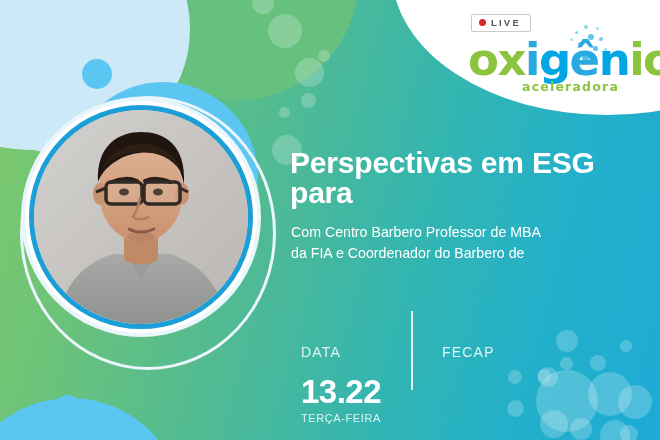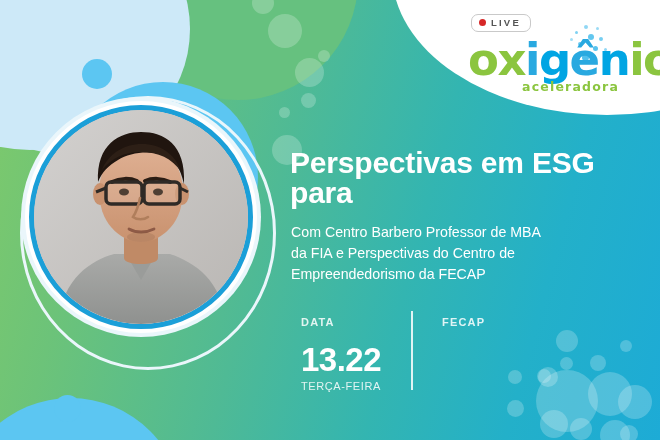--- a/index.html
+++ b/index.html
@@ -56,21 +56,21 @@
   .white-oval2{
     position:absolute;left:392px;top:-170px;width:430px;height:285px;
     background:#ffffff;border-radius:50%;
   }
 
   
   .live-badge{
     position:absolute;left:471px;top:14px;
     border:1px solid #c9c9c9;background:#fff;
     padding:3px 9px 3px 7px;display:flex;align-items:center;gap:5px;
-    border-radius:7px;
+    border-radius:2px;
   }
   .live-dot{width:7px;height:7px;border-radius:50%;background:#d62828;display:block;}
   .live-text{
     font-size:9.5px;font-weight:bold;color:#555;letter-spacing:2.2px;
     font-family:"Liberation Sans", sans-serif;line-height:1;
   }
 
   
   .logo-wrap{position:absolute;left:468px;top:36px;width:175px;height:62px;}
   .logo-text{
@@ -117,22 +117,23 @@
     color:#ffffff;font-size:14.2px;line-height:21px;font-weight:normal;
   }
 
   
   .dt-divider{
     position:absolute;left:411px;top:311px;width:2px;height:79px;
     background:rgba(255,255,255,0.85);
   }
   .dt-block{position:absolute;}
   .dt-label{
-    color:rgba(255,255,255,0.85);font-size:11px;letter-spacing:1.2px;
-    font-weight:bold;
+    color:rgba(255,255,255,0.85);font-size:14px;letter-spacing:1.2px;
+    font-weight:normal;
+    margin-top:28px;
   }
   .dt-value{
     color:#ffffff;font-size:33px;font-weight:bold;line-height:36px;margin-top:14px;
     letter-spacing:-0.5px;
   }
   .dt-note{
     color:rgba(255,255,255,0.85);font-size:11px;letter-spacing:0.6px;margin-top:2px;
   }
   .date-block{left:301px;top:316px;}
   .time-block{left:442px;top:316px;}
@@ -254,22 +255,21 @@
       </div>
     </div>
   </div>
 
   <div class="title">
     <div>Perspectivas em ESG para</div>
   </div>
 
   <div class="subtitle">
     <div>Com Centro Barbero Professor de MBA</div>
-    <div>da FIA e Perspectivas do Centro de</div>
-    <div>Empreendedorismo da FECAP</div>
+    <div>da FIA e Coordenador do Barbero de</div>
   </div>
 
   <div class="dt-block date-block">
     <div class="dt-label">DATA</div>
     <div class="dt-value">13.22</div>
     <div class="dt-note">TERÇA-FEIRA</div>
   </div>
 
   <div class="dt-divider"></div>
 

